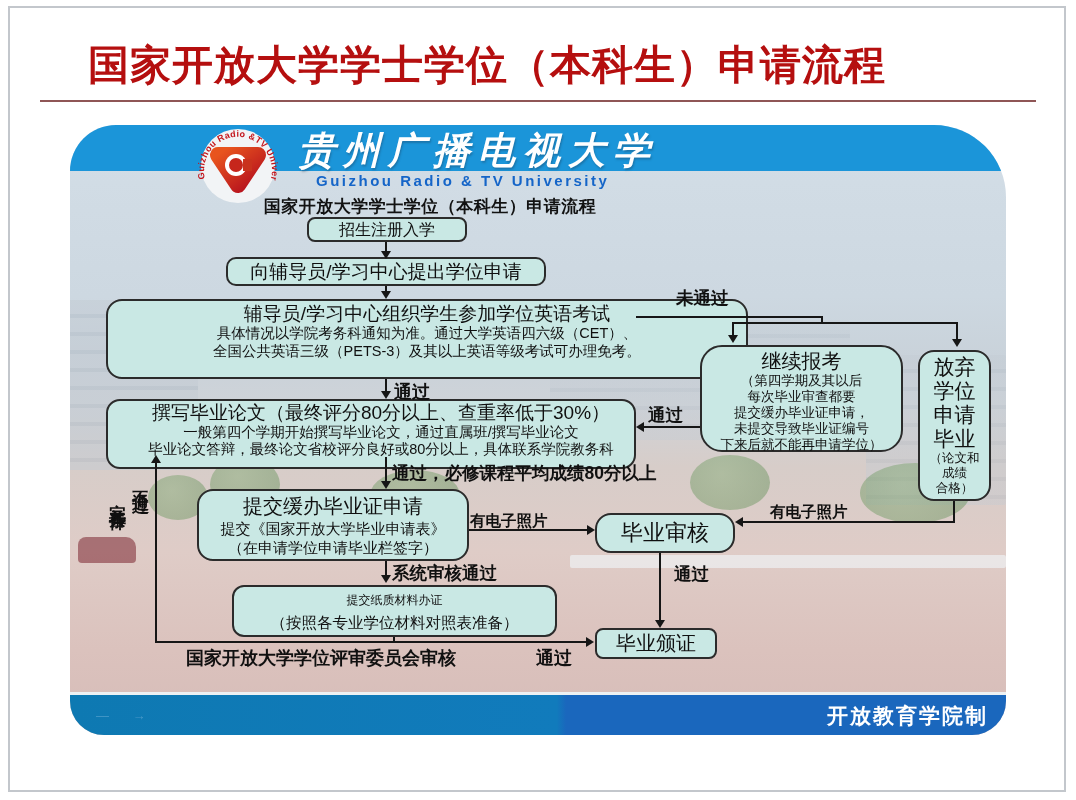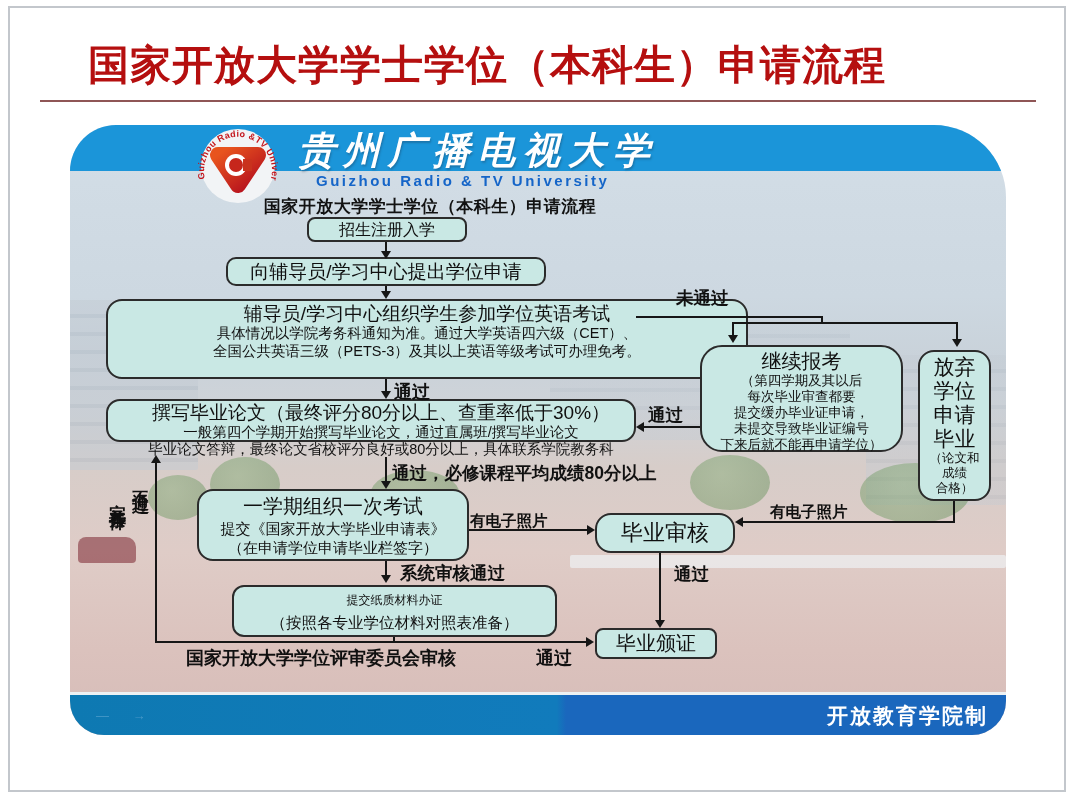--- a/index.html
+++ b/index.html
@@ -125,28 +125,28 @@
   <div class="node" style="left:156px;top:132px;width:320px;height:29px;border-radius:10px;">
     <div class="t" style="font-size:19px;line-height:25px;">向辅导员/学习中心提出学位申请</div>
   </div>
 
   <div class="node" style="left:36px;top:174px;width:642px;height:80px;border-radius:16px;padding-top:1px;">
     <div class="t" style="font-size:19px;line-height:23px;">辅导员/学习中心组织学生参加学位英语考试</div>
     <div class="t" style="font-size:14.5px;line-height:17.5px;">具体情况以学院考务科通知为准。通过大学英语四六级（CET）、</div>
     <div class="t" style="font-size:14.5px;line-height:17.5px;">全国公共英语三级（PETS-3）及其以上英语等级考试可办理免考。</div>
   </div>
 
-  <div class="node" style="left:36px;top:274px;width:530px;height:43px;border-radius:14px;padding-left:20px;">
+  <div class="node" style="left:36px;top:274px;width:530px;height:70px;border-radius:14px;padding-left:20px;">
     <div class="t" style="font-size:19px;line-height:22px;margin-top:1px;">撰写毕业论文（最终评分80分以上、查重率低于30%）</div>
     <div class="t" style="font-size:14.5px;line-height:16.5px;">一般第四个学期开始撰写毕业论文，通过直属班/撰写毕业论文</div>
     <div class="t" style="font-size:14.5px;line-height:16.5px;">毕业论文答辩，最终论文省校评分良好或80分以上，具体联系学院教务科</div>
   </div>
 
   <div class="node" style="left:127px;top:364px;width:272px;height:72px;border-radius:16px;padding-top:3px;">
-    <div class="t" style="font-size:20px;line-height:25px;">一学期组织一次考试</div>
+    <div class="t" style="font-size:20px;line-height:25px;">提交缓办毕业证申请</div>
     <div class="t" style="font-size:15px;line-height:19px;">提交《国家开放大学毕业申请表》</div>
     <div class="t" style="font-size:15px;line-height:19px;">（在申请学位申请毕业栏签字）</div>
   </div>
 
   <div class="node" style="left:525px;top:388px;width:140px;height:40px;border-radius:16px;">
     <div class="t" style="font-size:22px;line-height:36px;">毕业审核</div>
   </div>
 
   <div class="node" style="left:162px;top:460px;width:325px;height:52px;border-radius:12px;">
     <div class="t" style="font-size:12px;line-height:26px;">提交纸质材料办证</div>
@@ -172,21 +172,21 @@
     <div style="font-size:12.5px;line-height:15px;">成绩</div>
     <div style="font-size:12.5px;line-height:15px;">合格）</div>
   </div>
 
   <div class="lbl" style="left:606px;top:161px;font-size:17.5px;">未通过</div>
   <div class="lbl" style="left:324px;top:255px;font-size:18px;">通过</div>
   <div class="lbl" style="left:578px;top:278px;font-size:17.5px;">通过</div>
   <div class="lbl" style="left:322px;top:336px;font-size:17.5px;">通过，必修课程平均成绩80分以上</div>
   <div class="lbl" style="left:400px;top:386px;font-size:15.5px;">有电子照片</div>
   <div class="lbl" style="left:700px;top:377px;font-size:15.5px;">有电子照片</div>
-  <div class="lbl" style="left:322px;top:436px;font-size:17.5px;margin-left:8px;">系统审核通过</div>
+  <div class="lbl" style="left:322px;top:436px;font-size:17.5px;">系统审核通过</div>
   <div class="lbl" style="left:604px;top:437px;font-size:17.5px;">通过</div>
   <div class="lbl" style="left:116px;top:521px;font-size:18px;">国家开放大学学位评审委员会审核</div>
   <div class="lbl" style="left:466px;top:521px;font-size:18px;">通过</div>
 
   <div class="v-note" style="left:36px;top:352px;height:230px;">
       <span>不通过</span>
       <span class="v-gap">完善条件</span>
     </div>
 
   <div class="vl" style="left:315px;top:117px;height:11px;"></div>

